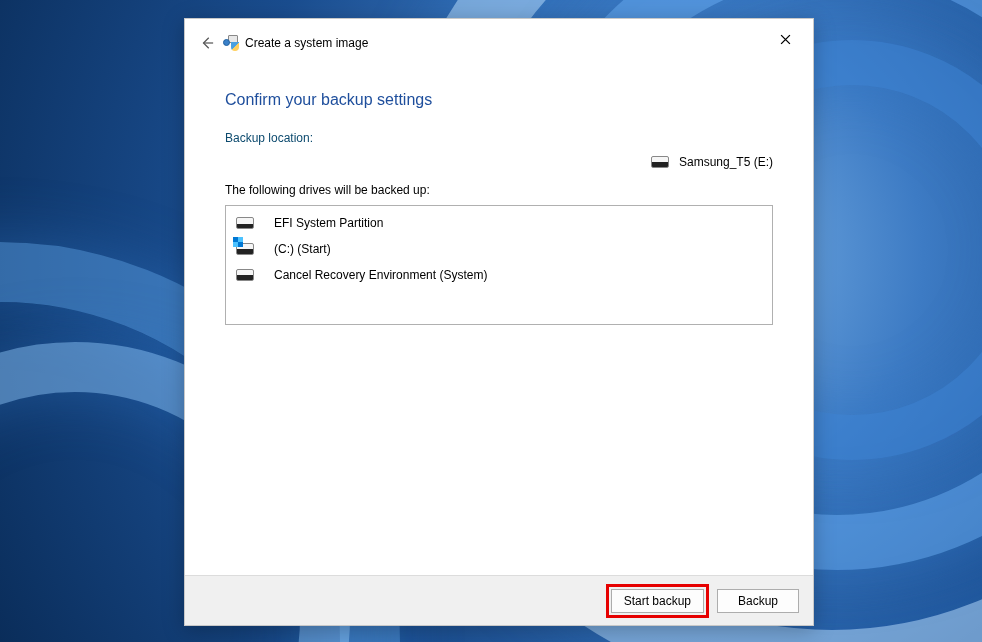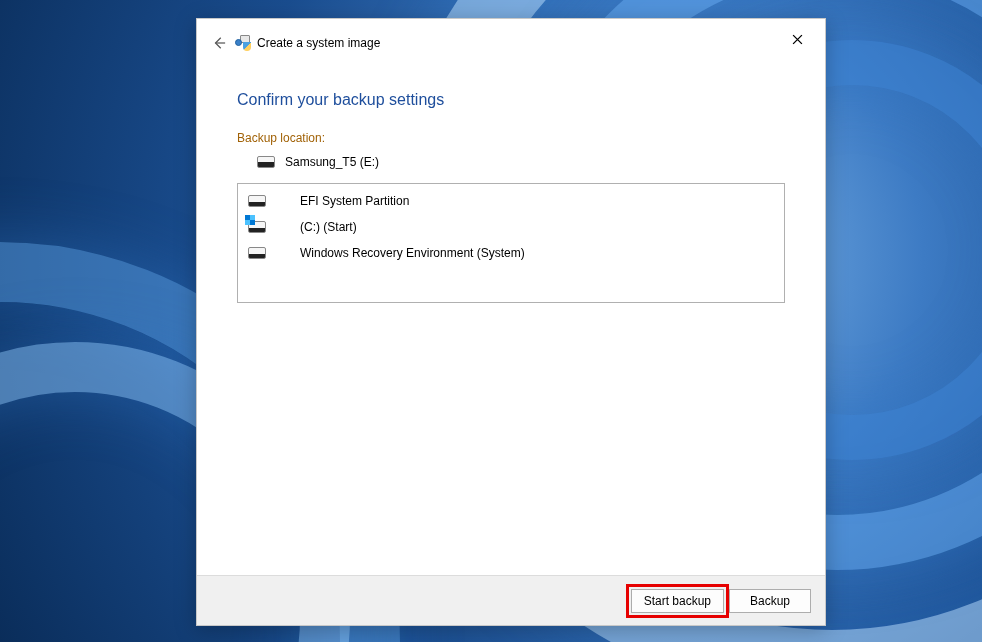--- a/index.html
+++ b/index.html
@@ -25,21 +25,21 @@
       box-shadow: 0 0 60px rgba(50,120,200,0.4), inset 0 0 60px rgba(50,120,200,0.4);
     }
     .s1 { width: 900px; height: 900px; right: -300px; top: -200px; border-width: 70px; border-color: rgba(180,220,255,0.55); }
     .s2 { width: 650px; height: 650px; right: -180px; top: -80px; border-width: 55px; border-color: rgba(100,170,240,0.55); }
     .s3 { width: 420px; height: 420px; right: -80px; top: 40px; border-width: 45px; border-color: rgba(60,130,210,0.6); }
     .s4 { width: 800px; height: 800px; left: -400px; bottom: -400px; border-width: 60px; border-color: rgba(90,160,230,0.5); }
     .s5 { width: 550px; height: 550px; left: -200px; bottom: -250px; border-width: 50px; border-color: rgba(140,200,255,0.5); }
 
     .dialog {
       position: absolute;
-      left: 196px;
+      left: 184px;
       top: 18px;
       width: 630px;
       height: 608px;
       background: #ffffff;
       border: 1px solid #c8c8c8;
       box-shadow: 0 4px 20px rgba(0,0,0,0.25);
       display: flex;
       flex-direction: column;
     }
     .title-bar {
@@ -80,24 +80,25 @@
       padding: 24px 40px 10px 40px;
       overflow: hidden;
     }
     .heading {
       color: #1e4e9c;
       font-size: 16px;
       font-weight: 400;
       margin-bottom: 22px;
       margin-top: 8px;
     }
-    .label-text { color: #a16207; margin-bottom: 10px; }
+    .label-text { color: #0c4a6e; margin-bottom: 10px; }
     .location-row {
       display: flex; align-items: center;
       margin: 6px 0 14px 20px;
+      justify-content: flex-end;
     }
     .drive-icon {
       width: 18px; height: 12px;
       background: linear-gradient(#f6f6f6 0%, #f6f6f6 55%, #222 55%, #222 100%);
       border: 1px solid #888;
       border-radius: 2px;
       margin-right: 10px;
       position: relative;
     }
     .drive-icon.cdrive::after {
@@ -108,32 +109,33 @@
     .list-label { color:#000; margin-bottom: 8px; }
     .drive-list {
       border: 1px solid #b0b0b0;
       height: 120px;
       padding: 4px 6px;
       background: #fff;
     }
     .drive-item {
       display: flex; align-items: center;
       padding: 6px 4px;
-      gap: 24px;
+      gap: 10px;
       color: #000;
     }
 
     .footer {
       height: 50px;
       background: #f0f0f0;
       border-top: 1px solid #dcdcdc;
       display: flex;
       align-items: center;
       justify-content: flex-end;
       padding: 0 14px;
+      gap: 8px;
     }
     .btn {
       min-width: 82px;
       height: 24px;
       padding: 0 12px;
       background: #fdfdfd;
       border: 1px solid #adadad;
       font-family: inherit;
       font-size: 12px;
       cursor: pointer;
@@ -179,32 +181,33 @@
   <div class="content">
     <div class="heading">Confirm your backup settings</div>
 
     <div class="label-text">Backup location:</div>
     <div class="location-row">
       <div class="drive-icon"></div>
       <span>Samsung_T5 (E:)</span>
     </div>
 
 
+    <div class="list-label">The following drives will be backed up:</div>
     <div class="drive-list">
       <div class="drive-item">
         <div class="drive-icon"></div>
         <span>EFI System Partition</span>
       </div>
       <div class="drive-item">
         <div class="drive-icon cdrive"></div>
         <span>(C:) (Start)</span>
       </div>
       <div class="drive-item">
         <div class="drive-icon"></div>
-        <span>Windows Recovery Environment (System)</span>
+        <span>Cancel Recovery Environment (System)</span>
       </div>
     </div>
   </div>
 
   <div class="footer">
     <span class="highlight-frame">
       <button class="btn">Start backup</button>
     </span>
     <button class="btn">Backup</button>
   </div>

